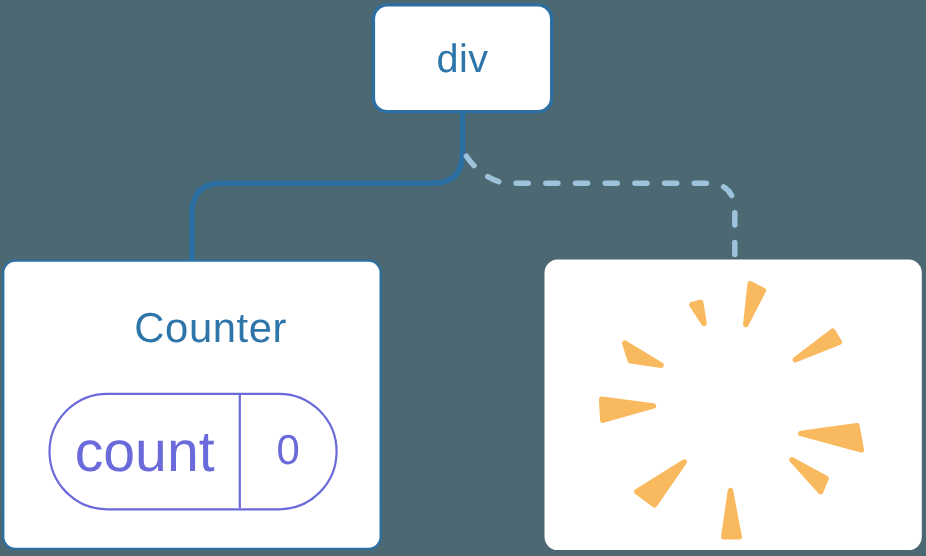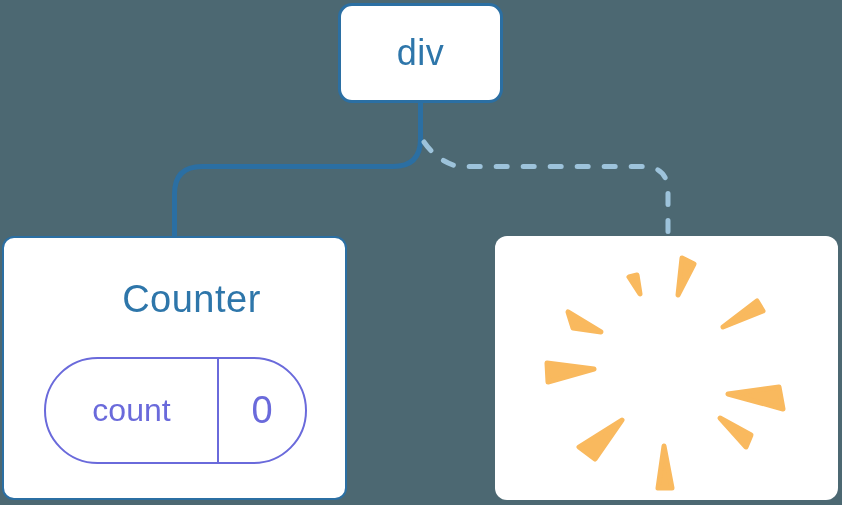--- a/index.html
+++ b/index.html
@@ -28,21 +28,21 @@
   .card-title{margin-top:40px;font-size:38px;font-weight:500;color:var(--node-text);letter-spacing:.5px;}
 
   .pill{
     position:absolute;left:40px;top:119px;width:263px;height:107px;
     border:2.5px solid var(--state-accent);border-radius:54px;
     display:flex;align-items:stretch;overflow:hidden;background:var(--card-bg);
   }
   .pill-name{
     flex:0 0 173px;display:flex;align-items:center;justify-content:center;
     border-right:2.5px solid var(--state-accent);
-    font-size:32px;color:var(--state-accent);
+    font-size:52px;color:var(--state-accent);
   }
   .pill-value{
     flex:1;display:flex;align-items:center;justify-content:center;
     font-size:38px;color:var(--state-accent);
   }
 
   .burst{position:absolute;left:0;top:0;width:343px;height:264px;}
   .burst polygon{fill:var(--burst);stroke:var(--burst);stroke-width:5;stroke-linejoin:round;}
 </style>
 </head>

